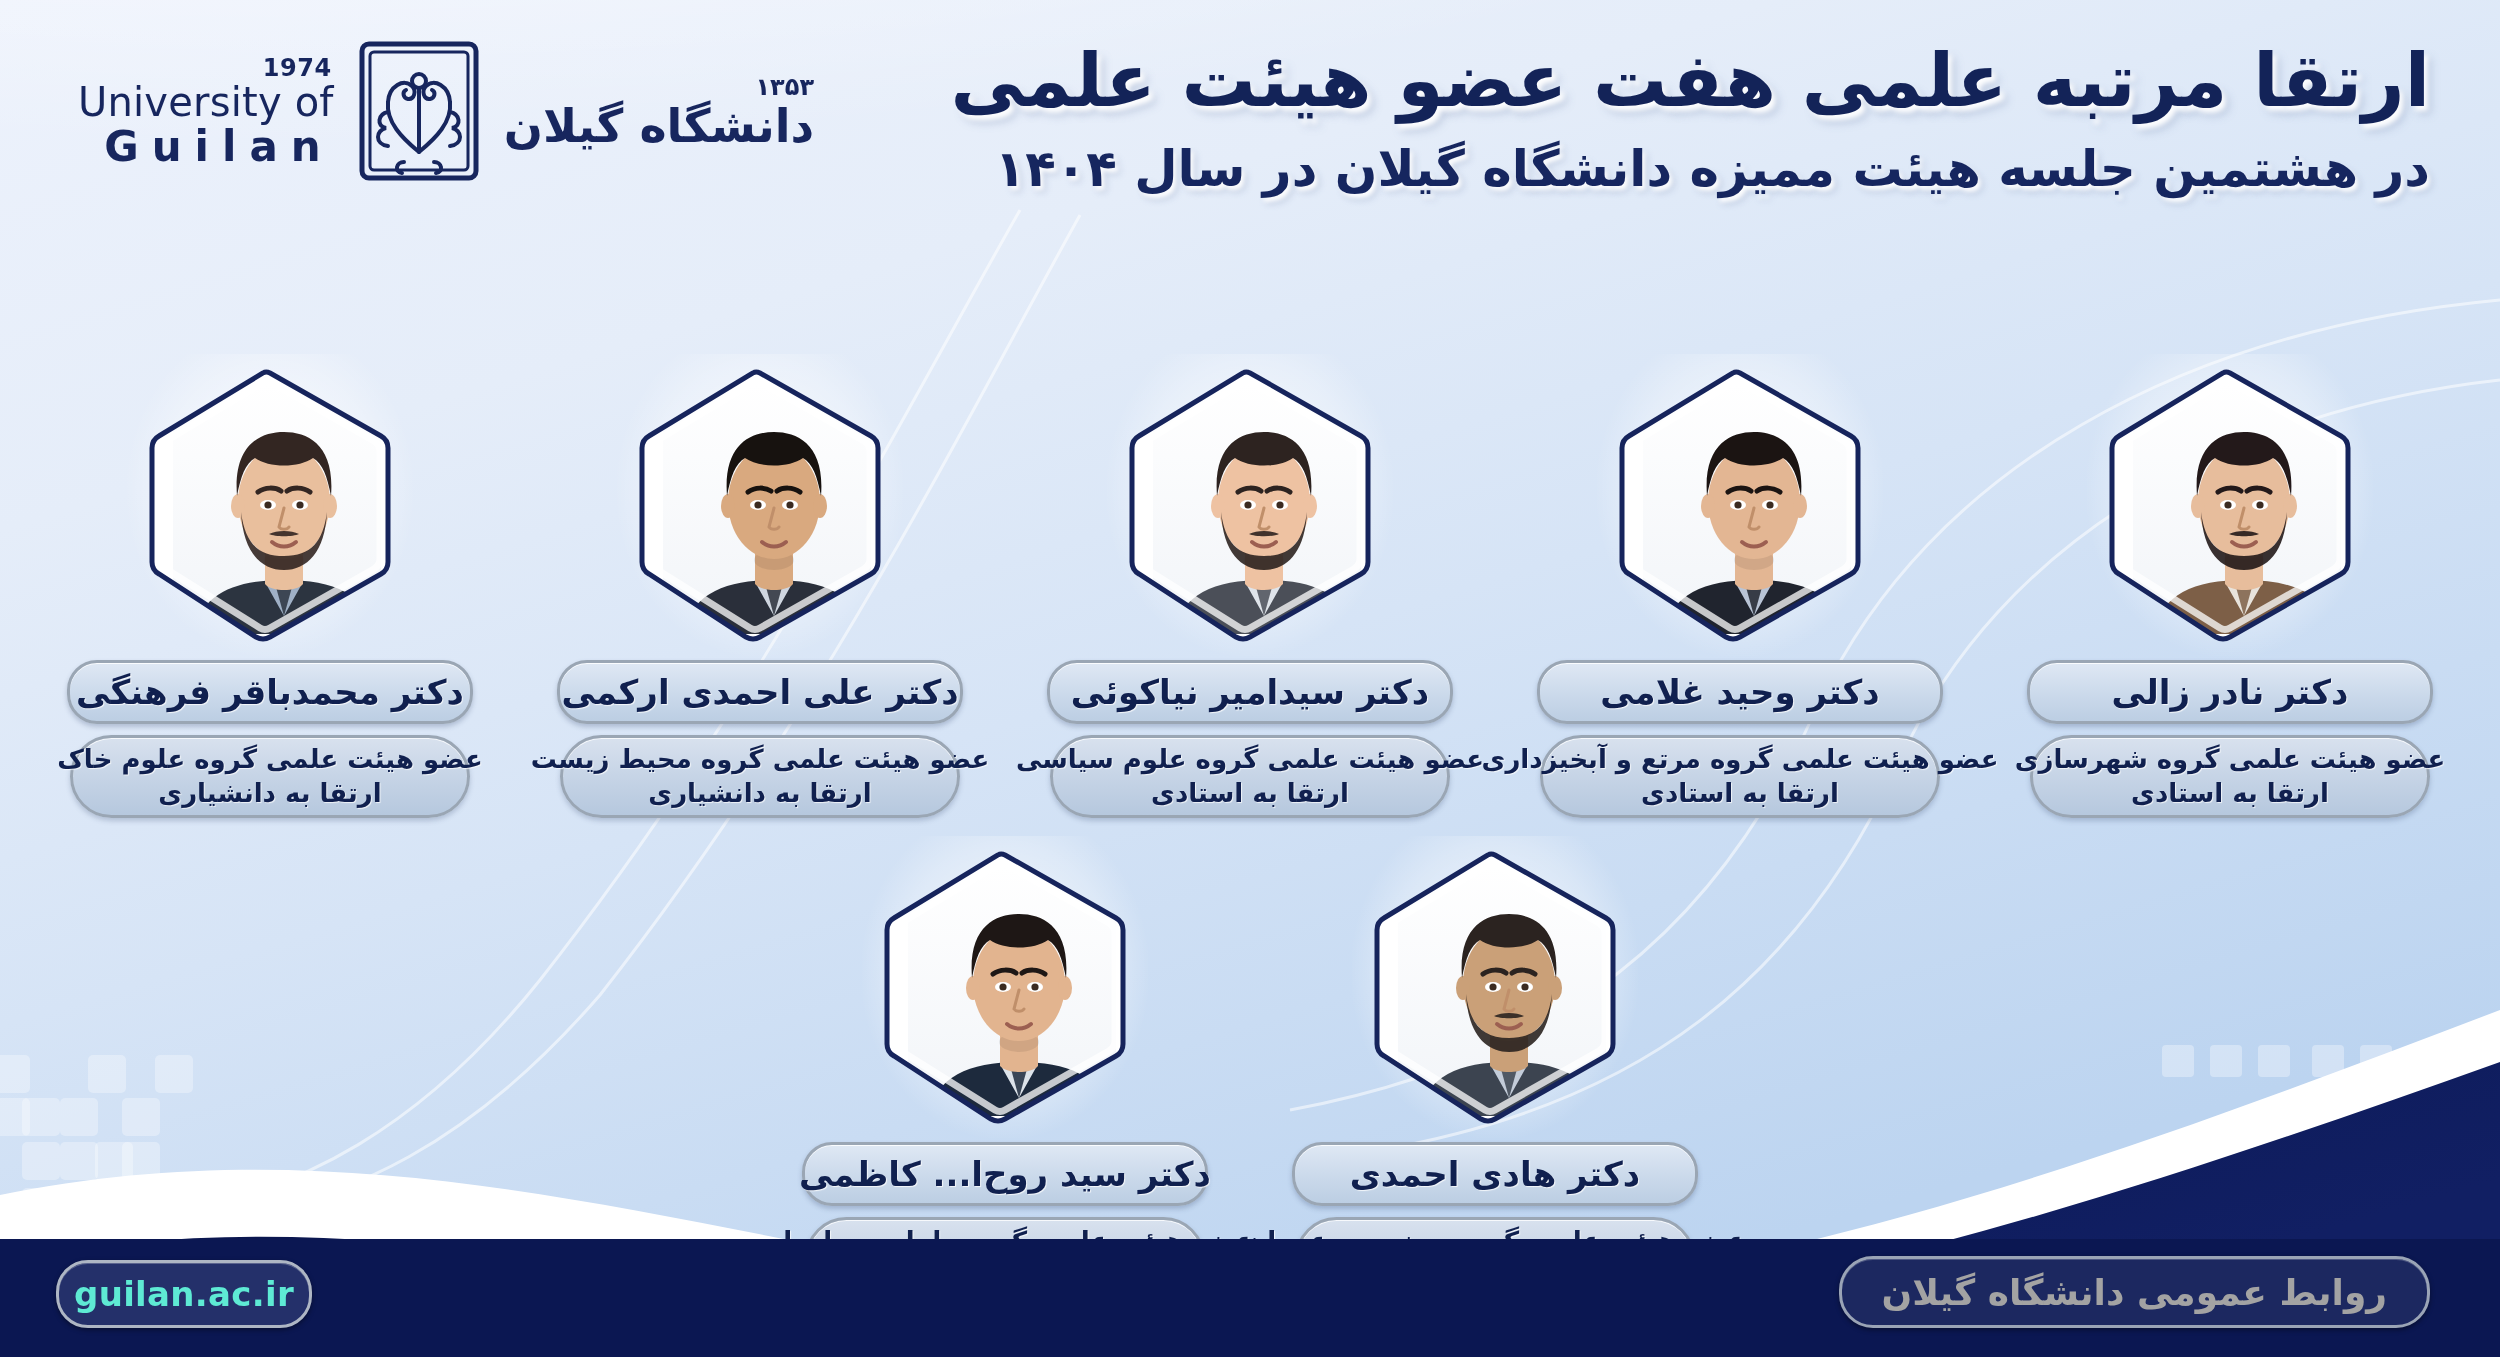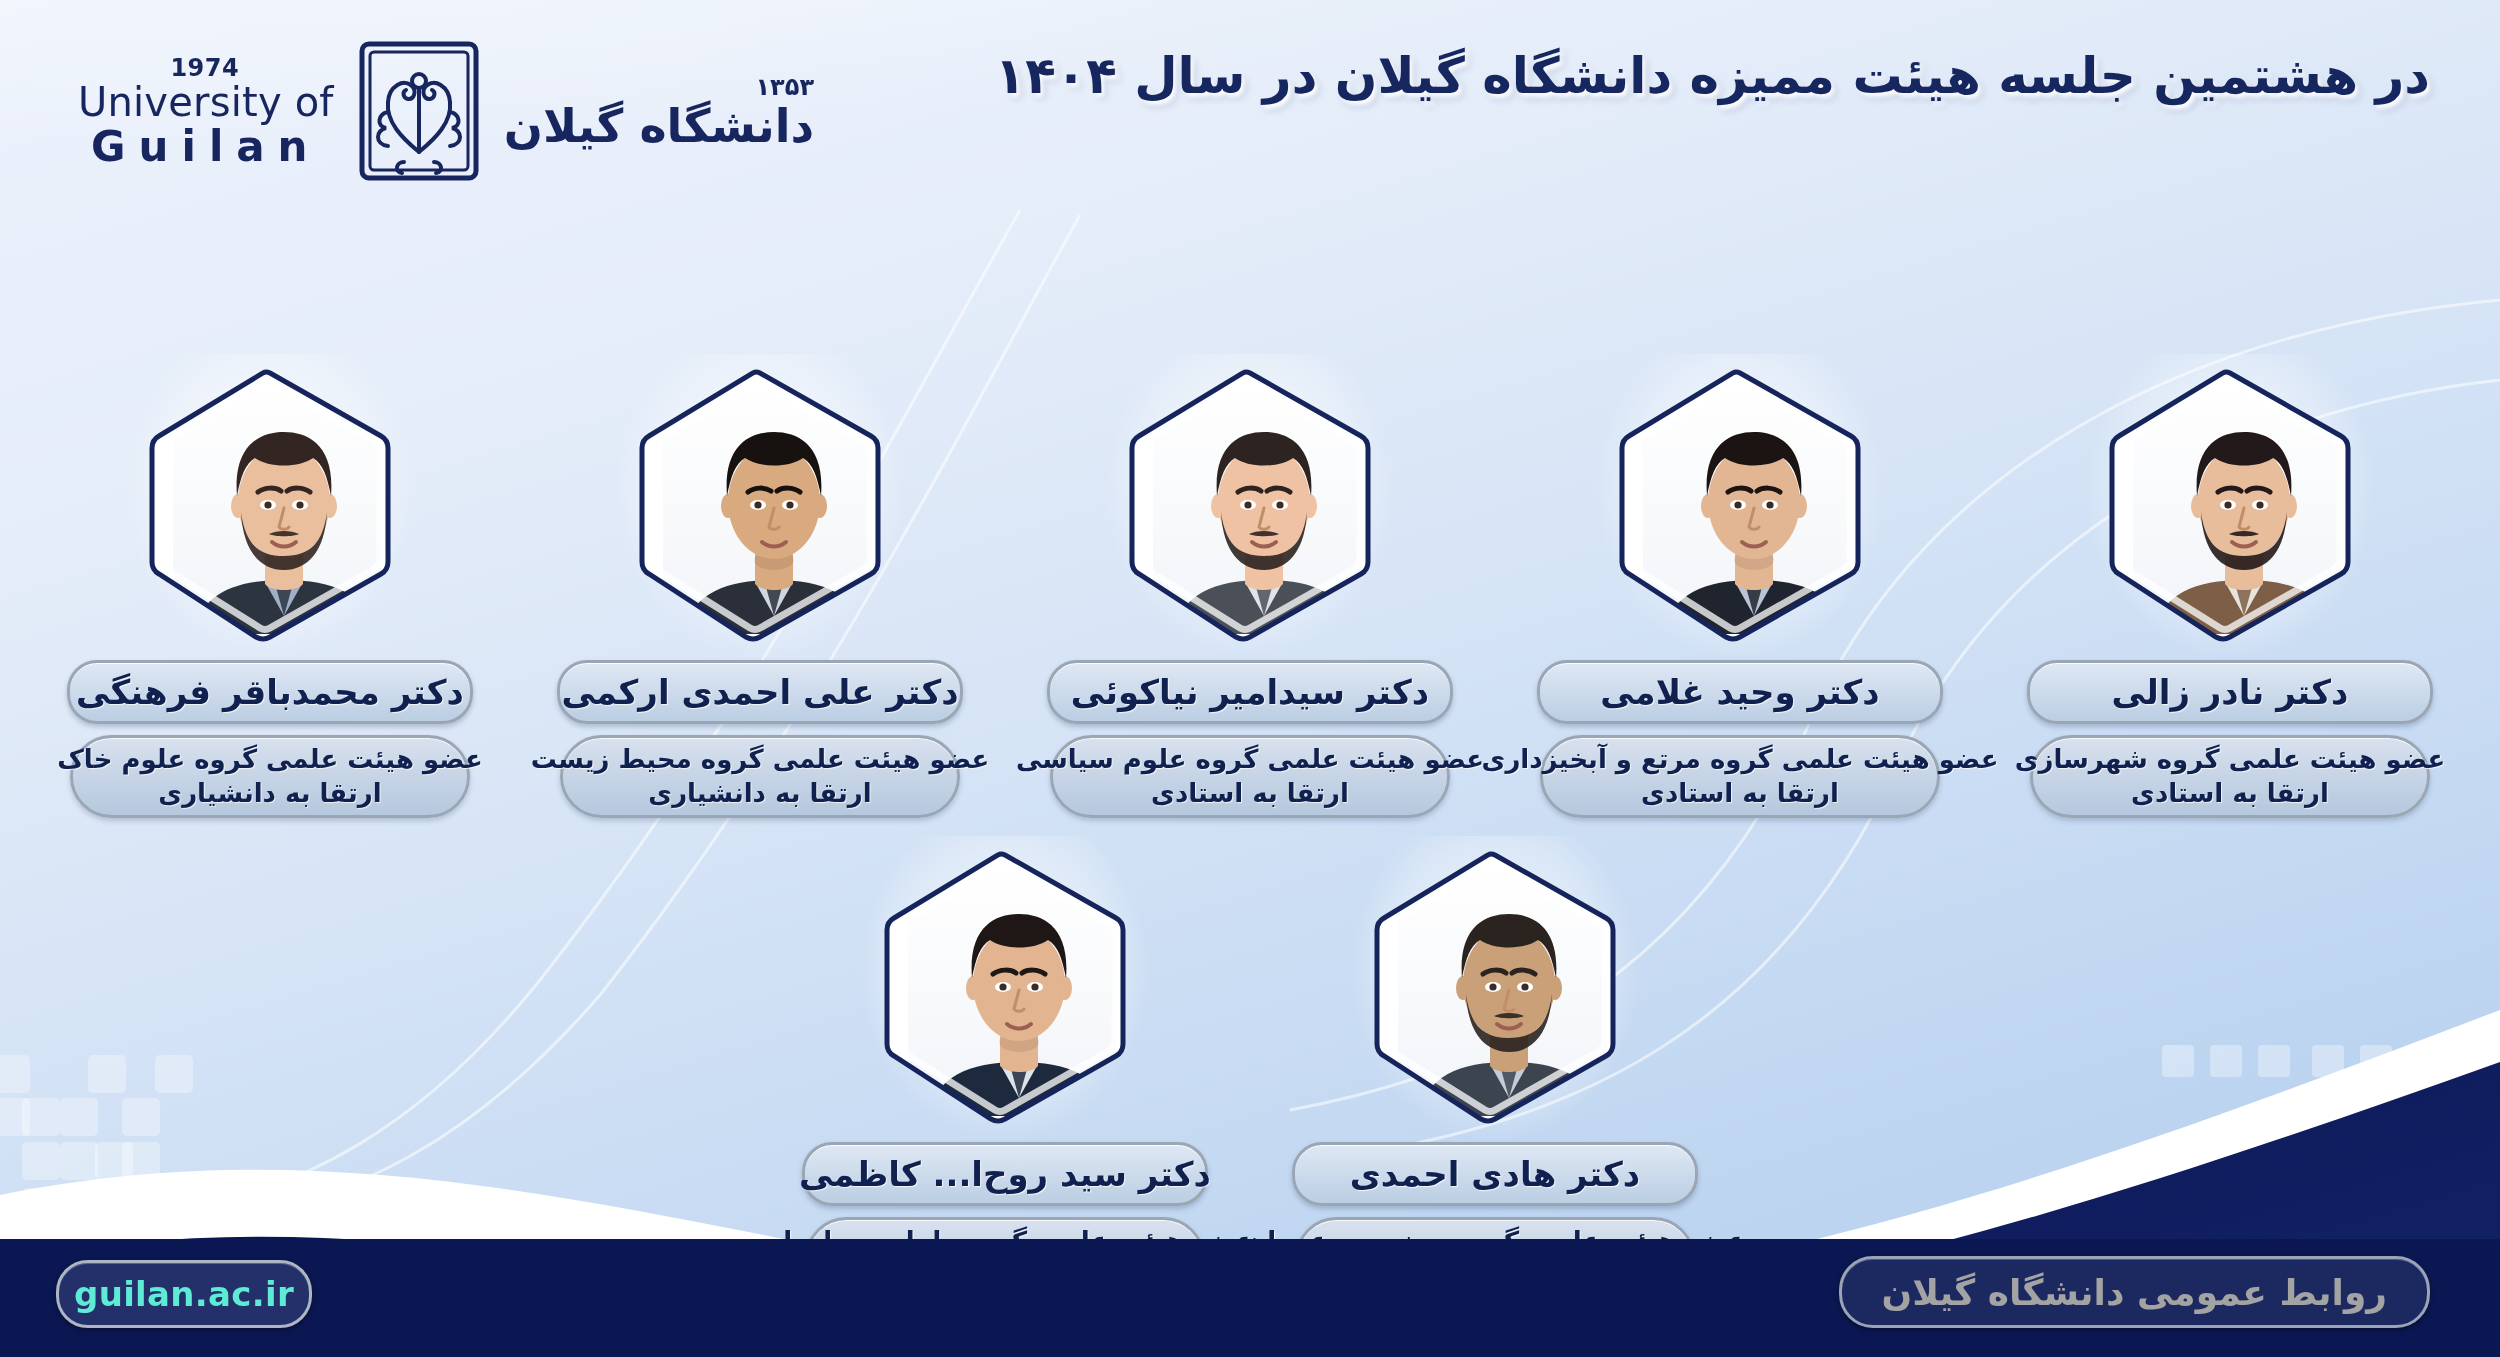--- a/index.html
+++ b/index.html
@@ -18,21 +18,21 @@
 
   
   .header{position:absolute;top:0;left:0;width:100%;height:230px;}
 
   .logo{
     position:absolute;top:34px;right:auto;left:78px;
     display:flex;align-items:center;gap:10px;
     direction:ltr;
   }
   .logo-en{
-    display:flex;flex-direction:column;align-items:center;
+    display:flex;flex-direction:column;align-items:flex-end;
     color:#17265e;line-height:1;position:relative;padding-top:6px;
   }
   .logo-year{
     font-size:24px;font-weight:bold;color:#17265e;
     letter-spacing:.5px;margin-bottom:2px;margin-right:2px;
   }
   .logo-uni{font-size:40px;font-weight:400;letter-spacing:.2px;}
   .logo-guilan{font-size:42px;font-weight:bold;letter-spacing:13px;margin-top:4px;}
   .logo-fa{
     display:flex;flex-direction:column;align-items:flex-start;
@@ -213,20 +213,21 @@
         <path d="M60,128 C52,128 50,138 58,139 M90,128 C98,128 100,138 92,139" fill="none" stroke="#17265e" stroke-width="4" stroke-linecap="round"></path>
       </svg>
 
       <div class="logo-fa">
         <div class="logo-year-fa">۱۳۵۳</div>
         <div class="logo-fa-name">دانشگاه گیلان</div>
       </div>
     </div>
 
     <div class="titles">
+      <div class="title-main">ارتقا مرتبه علمی هفت عضو هیئت علمی</div>
       <div class="title-sub">در هشتمین جلسه هیئت ممیزه دانشگاه گیلان در سال ۱۴۰۴</div>
     </div>
   </div>
 
   <div class="row row-top" id="row-top">
       <div class="person">
     <div class="hexwrap">
       <div class="hexglow"></div>
       <svg viewBox="0 0 250 274">
         <defs>

